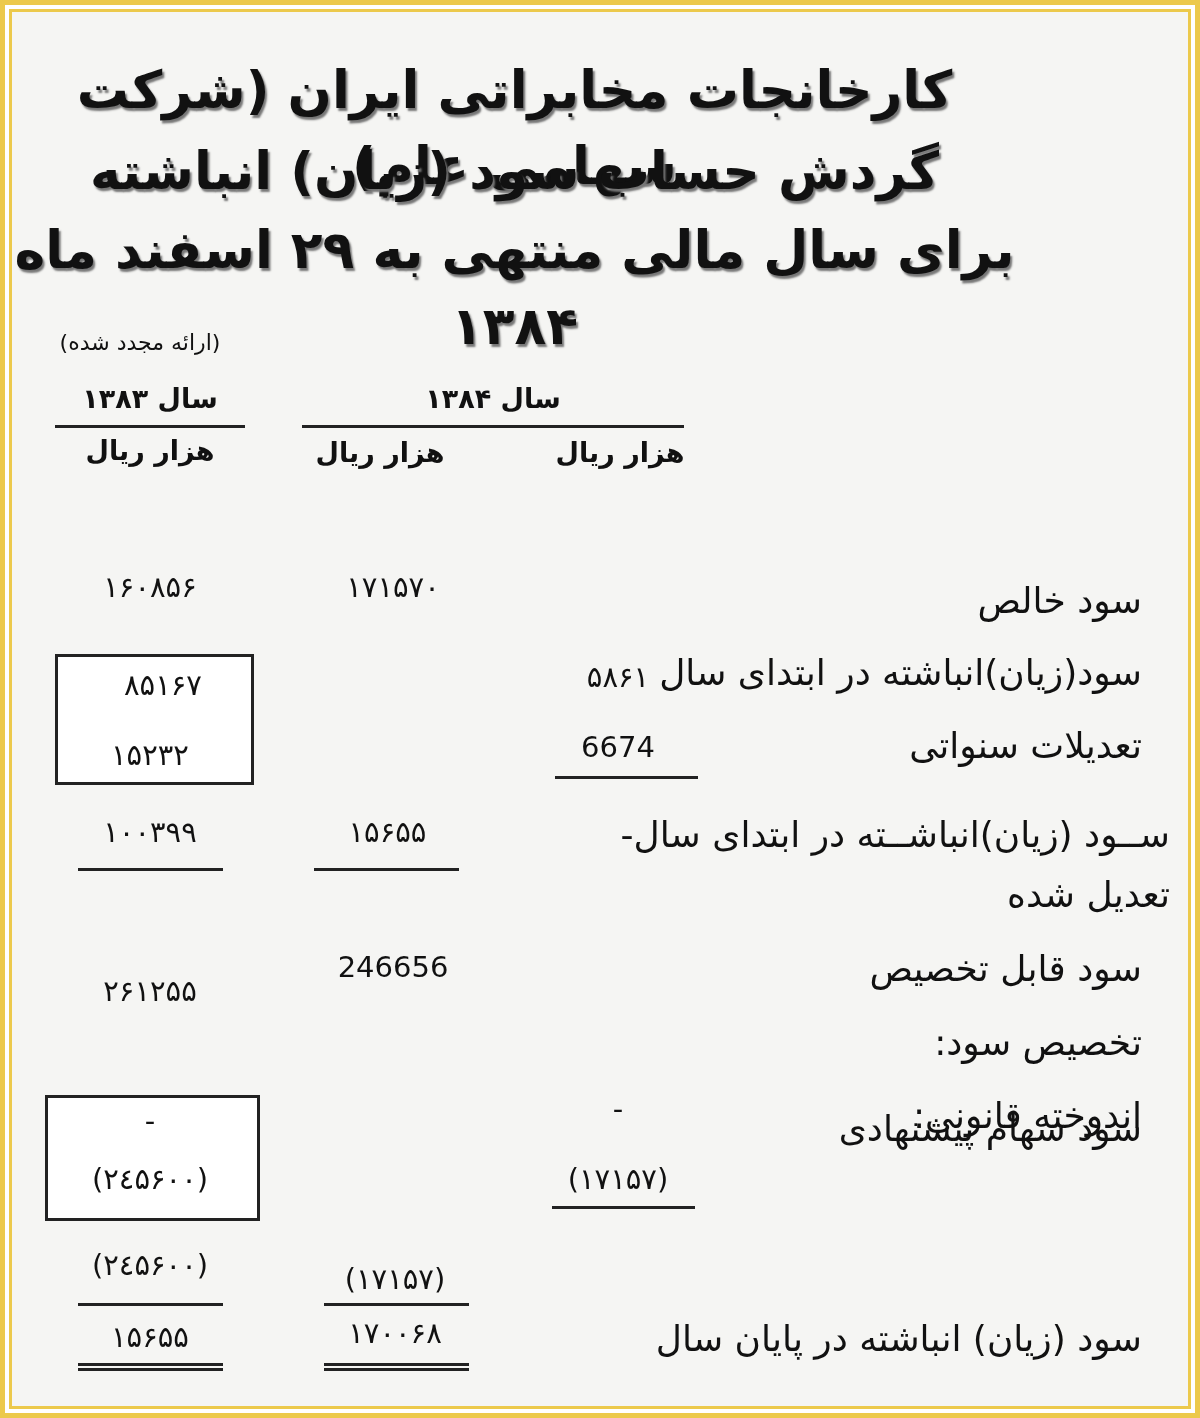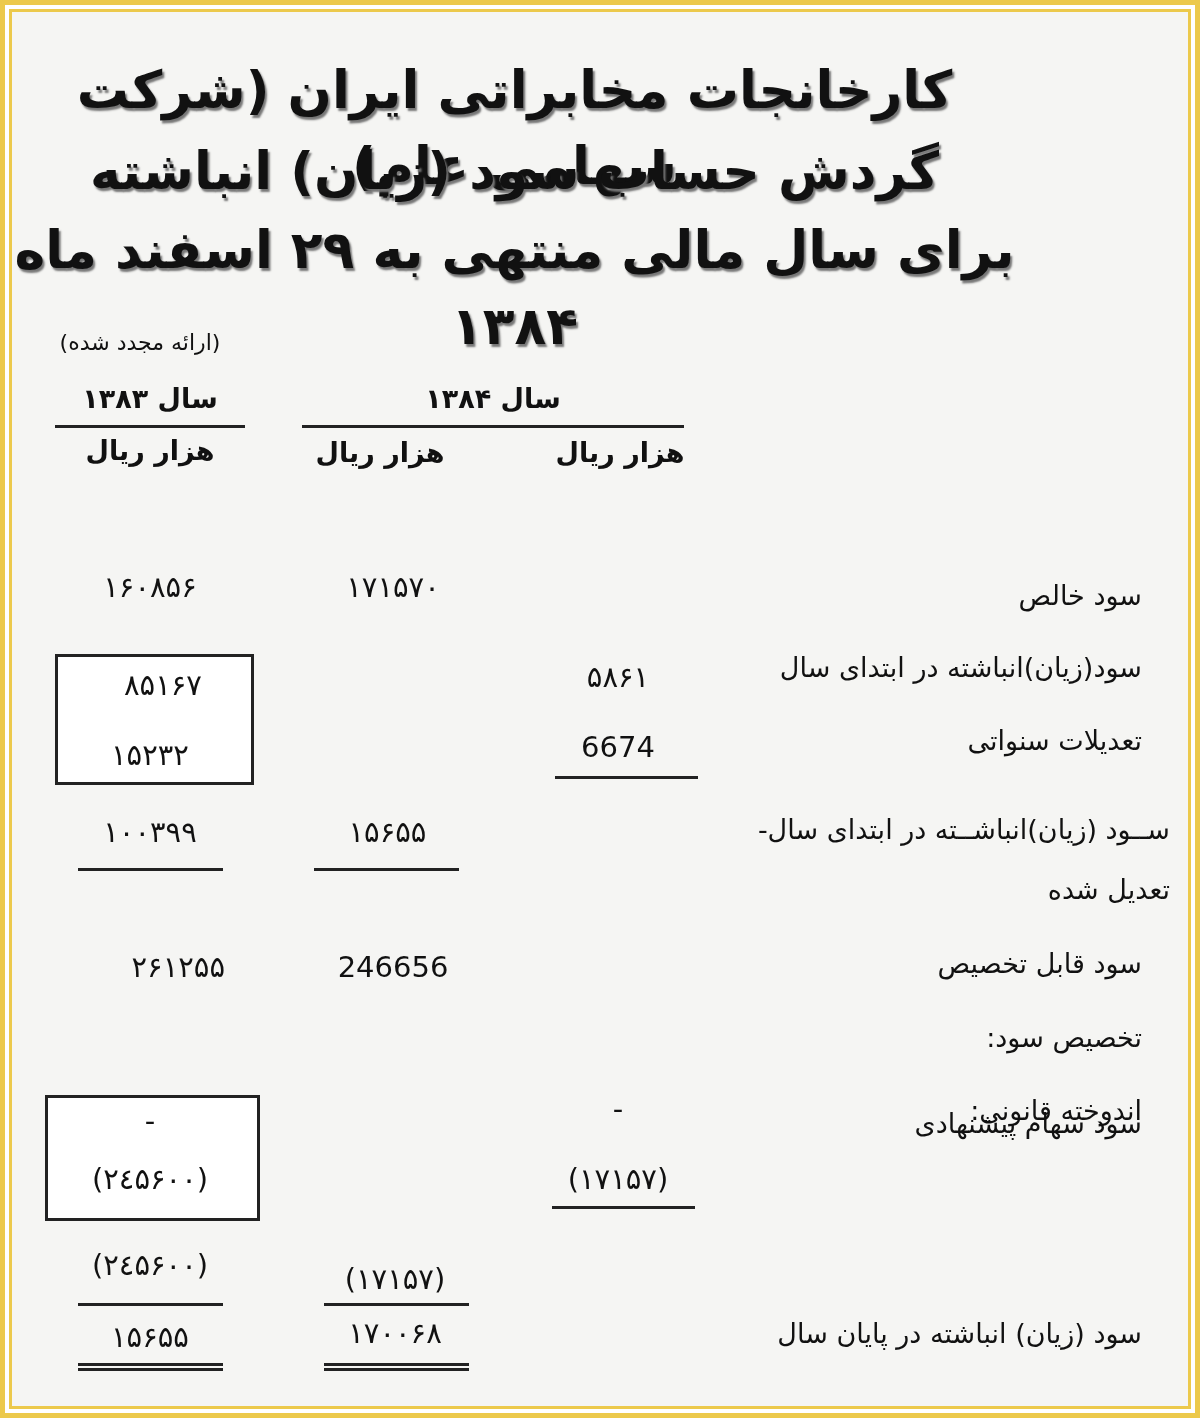--- a/index.html
+++ b/index.html
@@ -19,21 +19,21 @@
     }
     .abs { position: absolute; white-space: nowrap; }
     .title {
       position: absolute; left: 0; width: 1029px; text-align: center;
       font-family: "DejaVu Sans", sans-serif; font-weight: bold;
       font-size: 52px; line-height: 76px; direction: rtl;
       text-shadow: 2px 3px 2px #777;
     }
     .hdr { font-weight: bold; font-size: 27px; direction: rtl; text-align: center; }
     .note { font-size: 22px; direction: rtl; }
-    .label { font-size: 27px; direction: rtl; text-align: right; right: 58px; }
+    .label { font-size: 36px; direction: rtl; text-align: right; right: 58px; }
     .num { font-weight: normal; font-size: 29px; text-align: center; direction: rtl; }
     .rule { position: absolute; height: 3px; background: #222; }
     .drule { position: absolute; height: 8px; border-top: 3px solid #222; border-bottom: 3px solid #222; box-sizing: border-box; }
     .box { position: absolute; border: 3px solid #222; background: #fff; box-sizing: border-box; }
   </style>
 </head>
 <body>
 
 <div class="frame-outer"></div>
 <div class="frame-inner"></div>
@@ -78,20 +78,20 @@
 <div class="rule" style="left:324px; top:1303px; width:145px;"></div>
 <div class="abs num" style="left:320px; top:1316px; width:150px;">۱۷۰۰۶۸</div>
 <div class="drule" style="left:324px; top:1363px; width:145px;"></div>
 
 <div class="abs num" style="left:75px; top:570px; width:150px;">۱۶۰۸۵۶</div>
 <div class="box" style="left:55px; top:654px; width:199px; height:131px;"></div>
 <div class="abs num" style="left:88px; top:668px; width:150px;">۸۵۱۶۷</div>
 <div class="abs num" style="left:75px; top:738px; width:150px;">۱۵۲۳۲</div>
 <div class="abs num" style="left:75px; top:815px; width:150px;">۱۰۰۳۹۹</div>
 <div class="rule" style="left:78px; top:868px; width:145px;"></div>
-<div class="abs num" style="left:75px; top:950px; width:150px;text-align:right;">۲۶۱۲۵۵</div>
+<div class="abs num" style="left:75px; top:974px; width:150px;">۲۶۱۲۵۵</div>
 <div class="box" style="left:45px; top:1095px; width:215px; height:126px;"></div>
 <div class="abs num" style="left:75px; top:1104px; width:150px;">-</div>
 <div class="abs num" style="left:65px; top:1162px; width:170px;">(۲٤۵۶۰۰)</div>
 <div class="abs num" style="left:65px; top:1248px; width:170px;">(۲٤۵۶۰۰)</div>
 <div class="rule" style="left:78px; top:1303px; width:145px;"></div>
 <div class="abs num" style="left:75px; top:1320px; width:150px;">۱۵۶۵۵</div>
 <div class="drule" style="left:78px; top:1363px; width:145px;"></div>
 
 </body></html>

